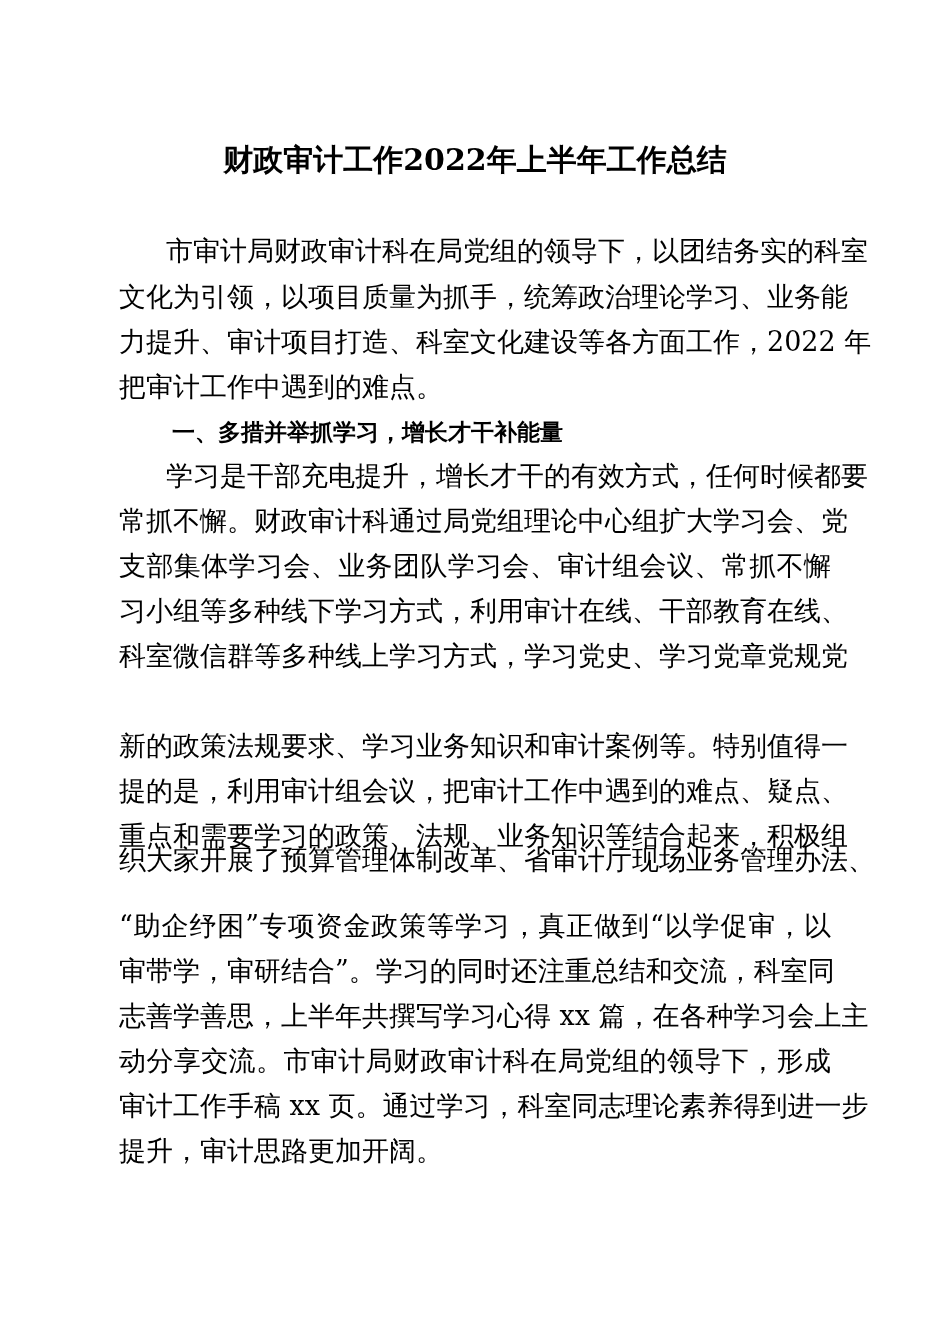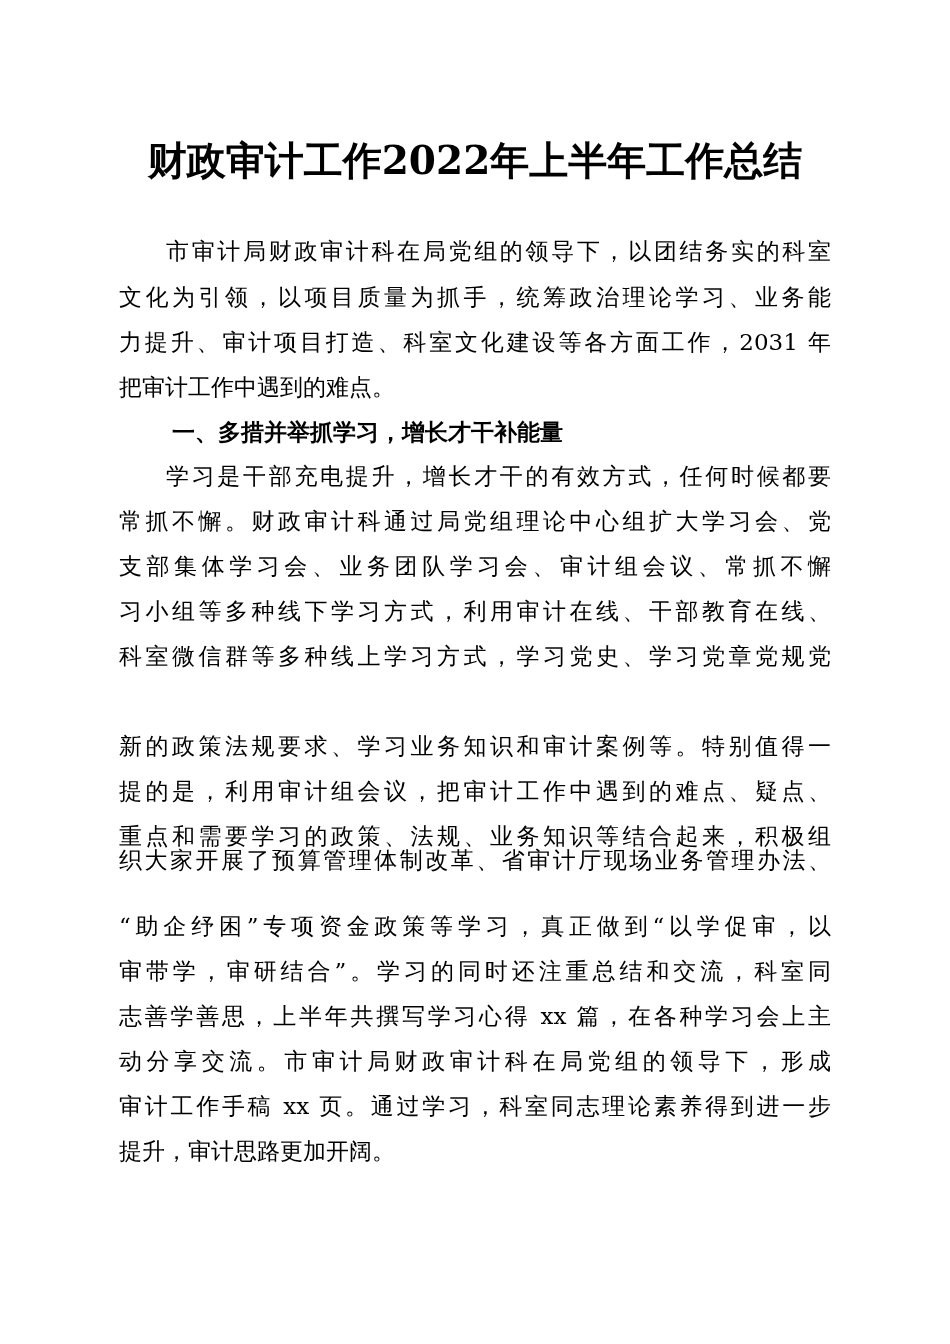--- a/index.html
+++ b/index.html
@@ -22,30 +22,30 @@
       background: #ffffff;
     }
     .doc-title {
       position: absolute;
       left: 0;
       top: 136px;
       width: 950px;
       text-align: center;
       font-family: "DejaVu Serif", "Liberation Serif", serif;
       font-weight: bold;
-      font-size: 39px;
+      font-size: 30px;
       line-height: 48px;
       letter-spacing: 0px;
     }
     .line {
       position: absolute;
       left: 119px;
       width: 712px;
       font-family: "DejaVu Serif", "Liberation Serif", serif;
-      font-size: 23px;
+      font-size: 27px;
       line-height: 30px;
       white-space: nowrap;
       text-align: justify;
       text-align-last: justify;
       letter-spacing: 0px;
     }
     .line.last {
       text-align-last: left;
     }
     .line.indent {
@@ -64,21 +64,21 @@
   </style>
 </head>
 <body>
 
 <div class="page">
 
   <div class="doc-title">财政审计工作2022年上半年工作总结</div>
 
   <div class="line indent" style="top:236px;">市审计局财政审计科在局党组的领导下，以团结务实的科室</div>
   <div class="line" style="top:282px;">文化为引领，以项目质量为抓手，统筹政治理论学习、业务能</div>
-  <div class="line" style="top:327px;">力提升、审计项目打造、科室文化建设等各方面工作，2031 年</div>
+  <div class="line" style="top:327px;">力提升、审计项目打造、科室文化建设等各方面工作，2022 年</div>
   <div class="line last" style="top:372px;">把审计工作中遇到的难点。</div>
 
   <div class="heading" style="top:417px;">一、多措并举抓学习，增长才干补能量</div>
 
   <div class="line indent" style="top:461px;">学习是干部充电提升，增长才干的有效方式，任何时候都要</div>
   <div class="line" style="top:506px;">常抓不懈。财政审计科通过局党组理论中心组扩大学习会、党</div>
   <div class="line" style="top:551px;">支部集体学习会、业务团队学习会、审计组会议、常抓不懈</div>
   <div class="line" style="top:596px;">习小组等多种线下学习方式，利用审计在线、干部教育在线、</div>
   <div class="line" style="top:641px;">科室微信群等多种线上学习方式，学习党史、学习党章党规党</div>
   <div class="line" style="top:731px;">新的政策法规要求、学习业务知识和审计案例等。特别值得一</div>

